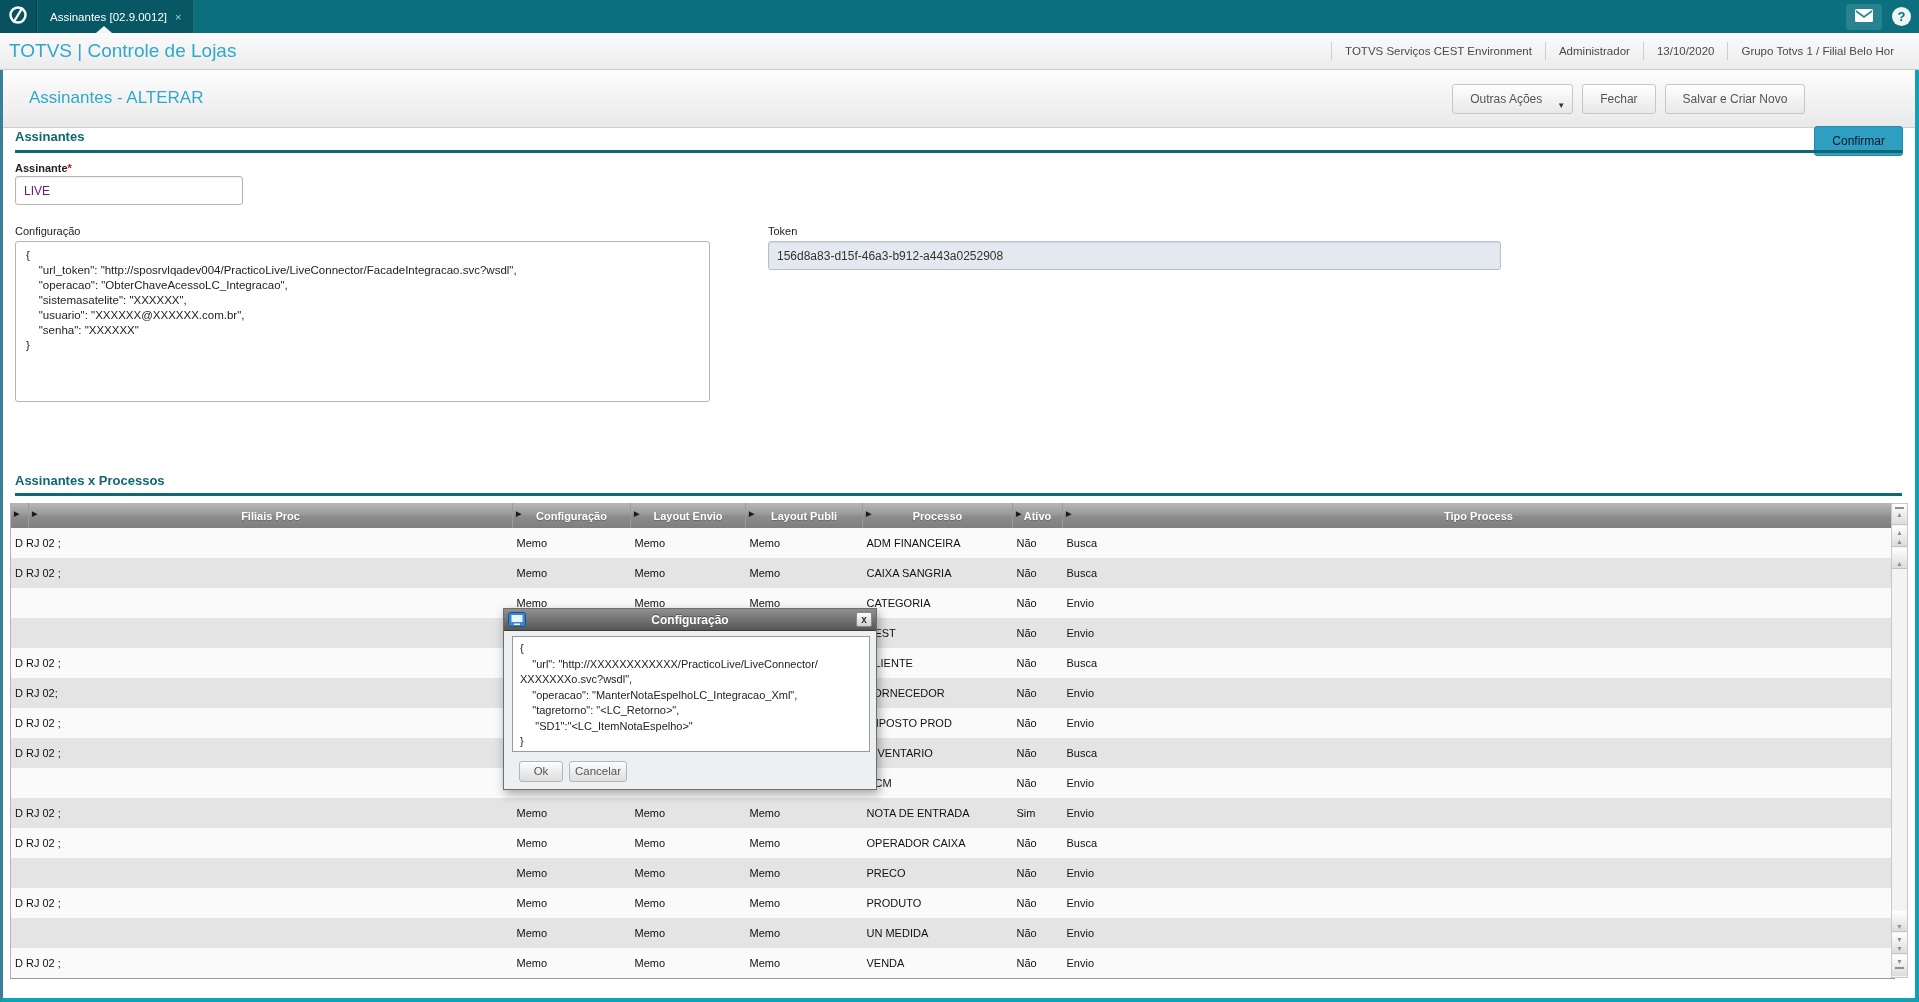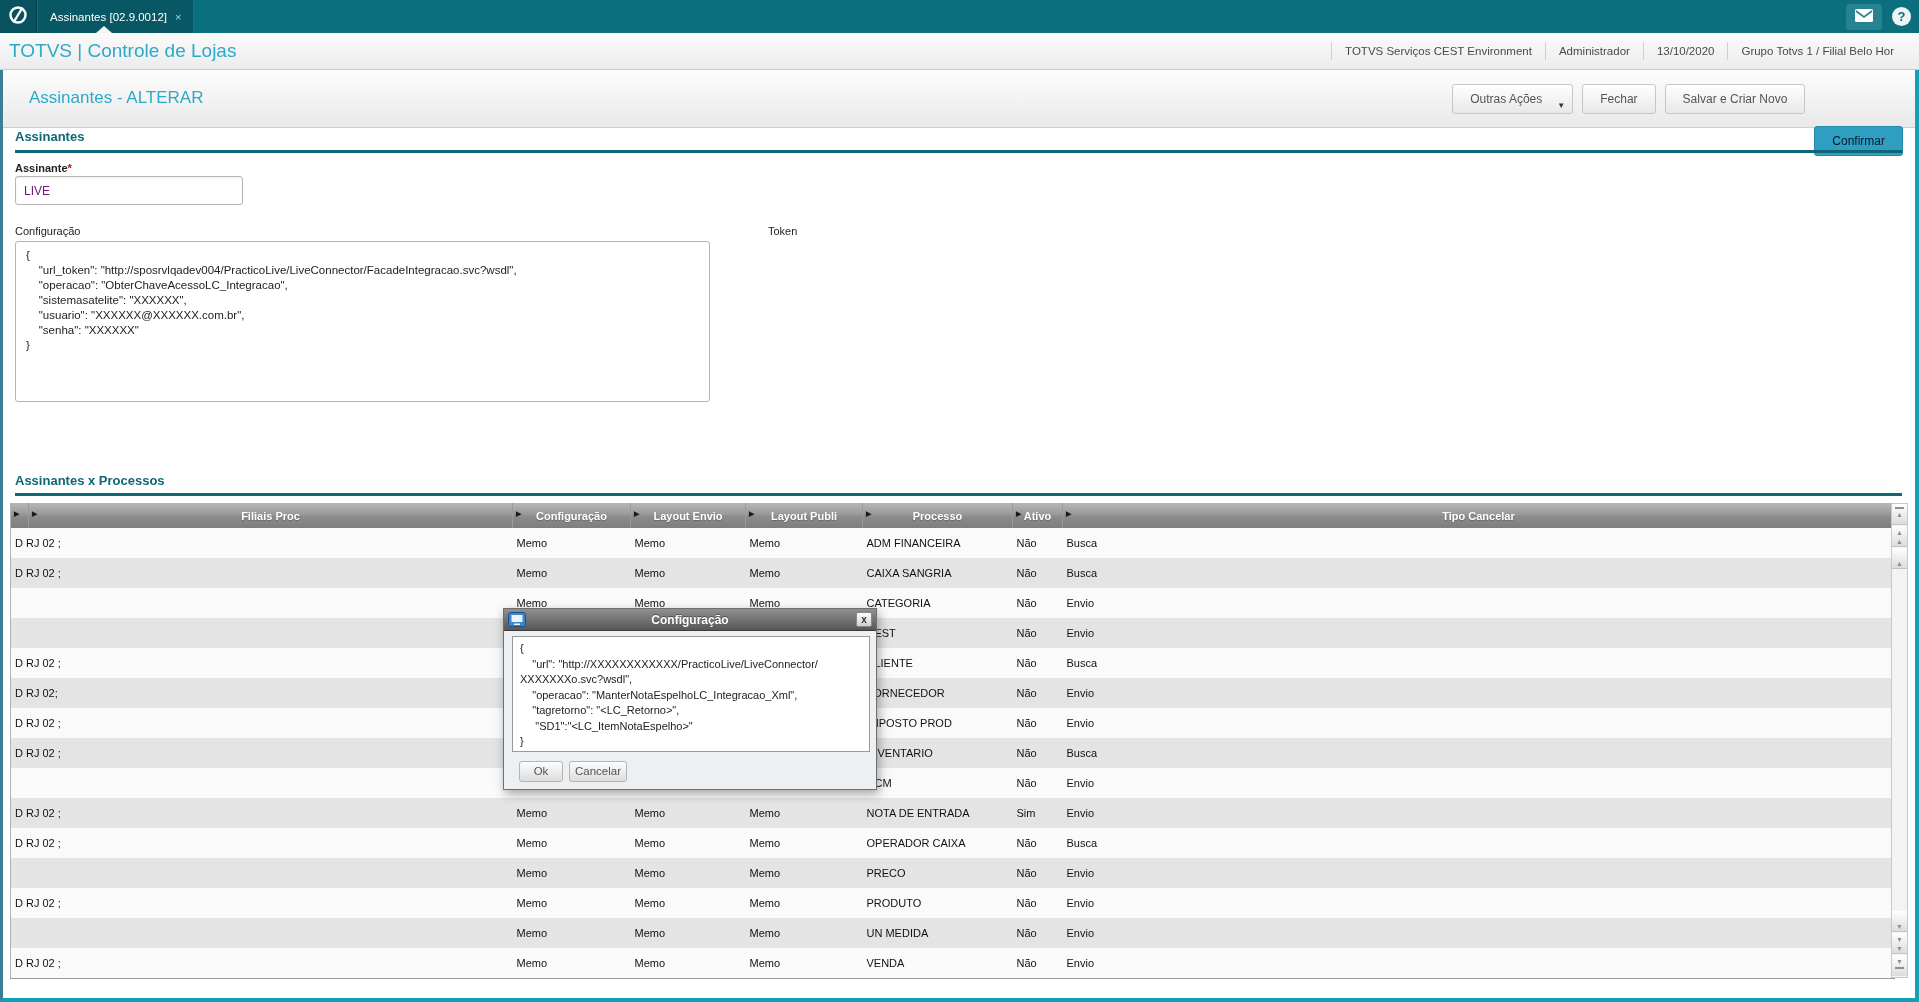--- a/index.html
+++ b/index.html
@@ -160,20 +160,21 @@
   <div class="field-label" style="left:12px; top:155px;">Configuração</div>
   <div class="tmemo" style="left:12px; top:171px; width:695px; height:161px;">{
     "url_token": "http://sposrvlqadev004/PracticoLive/LiveConnector/FacadeIntegracao.svc?wsdl",
     "operacao": "ObterChaveAcessoLC_Integracao",
     "sistemasatelite": "XXXXXX",
     "usuario": "XXXXXX@XXXXXX.com.br",
     "senha": "XXXXXX"
 }</div>
 
   <div class="field-label" style="left:765px; top:155px;">Token</div>
+  <input class="tinput disabled" style="left: 765px; top: 171px; width: 733px;" value="156d8a83-d15f-46a3-b912-a443a0252908">
 
   <div class="section-title" style="left:12px; top:403px;">Assinantes x Processos</div>
   <div class="section-rule" style="top:423px;"></div>
 
   <div class="grid-wrap">
     <table class="grid">
       <colgroup>
         <col style="width:18px">
           <col style="width:484px">
           <col style="width:118px">
@@ -187,21 +188,21 @@
         <tr>
           <th>
               <span class="sortarrow">▶</span>
             </th>
           <th><span class="sortarrow">▶</span><span>Filiais Proc</span></th>
           <th><span class="sortarrow">▶</span><span>Configuração</span></th>
           <th><span class="sortarrow">▶</span><span>Layout Envio</span></th>
           <th><span class="sortarrow">▶</span><span>Layout Publi</span></th>
           <th><span class="sortarrow">▶</span><span>Processo</span></th>
           <th><span class="sortarrow">▶</span><span>Ativo</span></th>
-          <th><span class="sortarrow">▶</span><span>Tipo Cancelar</span></th>
+          <th><span class="sortarrow">▶</span><span>Tipo Process</span></th>
         </tr>
       </thead>
       <tbody>
           <tr>
             <td colspan="2">D RJ 02 ;</td>
             <td>Memo</td>
             <td>Memo</td>
             <td>Memo</td>
             <td>ADM FINANCEIRA</td>
             <td>Não</td>

